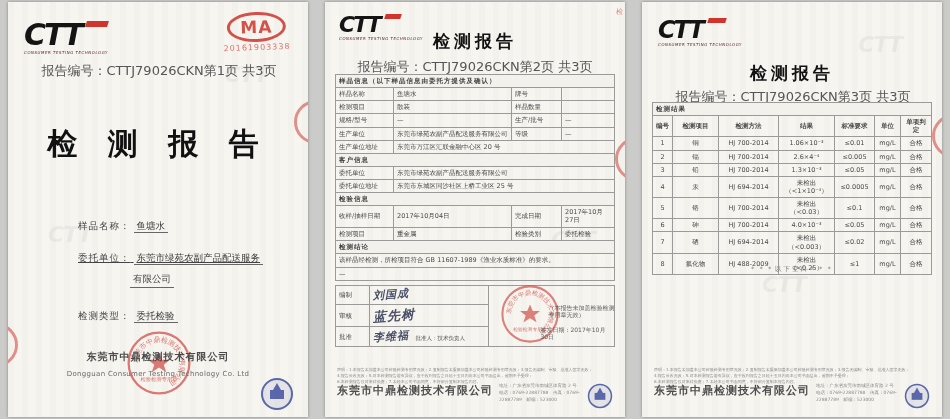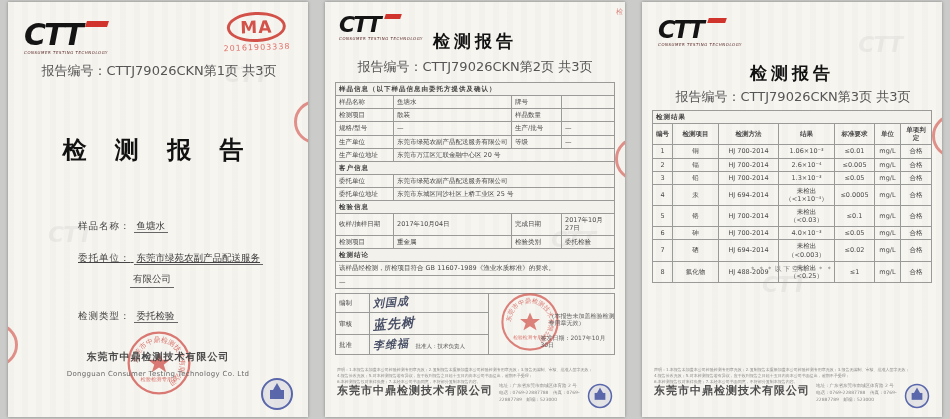--- a/index.html
+++ b/index.html
@@ -29,21 +29,21 @@
   .field .val2{display:inline-block;border-bottom:1px solid #666;padding:0 3px 1px;margin:8px 11px 0 52px;}
   
   .company-block{position:absolute;left:0;right:0;text-align:center;}
   .company-block .cn{font-size:10px;font-weight:bold;color:#4a4a4a;letter-spacing:1px;}
   .company-block .en{font-size:7px;color:#6a6a6a;margin-top:6px;letter-spacing:.3px;}
   .round-stamp{position:absolute;opacity:.8;pointer-events:none;}
   .blue-stamp{position:absolute;opacity:.85;}
   .seam{position:absolute;width:44px;height:44px;border:3px solid rgba(205,60,52,.55);border-radius:50%;}
   .seam-txt{position:absolute;color:rgba(200,55,48,.55);font-size:7px;writing-mode:vertical-rl;letter-spacing:2px;}
   
-  table{border-collapse:collapse;width:280px;font-size:6.5px;color:#4a4a4a;margin-top:8px;}
+  table{border-collapse:collapse;width:280px;font-size:6.5px;color:#4a4a4a;}
   td,th{border:1px solid #9a9a98;padding:2px 3px;vertical-align:middle;line-height:1.25;}
   .sec{font-weight:bold;background:#f3f1ec;color:#3f3f3f;letter-spacing:1px;}
   .tbl-wrap{position:absolute;left:10px;}
   .sm-title{letter-spacing:4px;}
   .sig-table td{height:17px;}
   .sig{font-style:italic;font-size:11px;color:#2c3550;transform:rotate(-4deg);display:inline-block;font-weight:bold;letter-spacing:1px;opacity:.85;}
   .note-small{font-size:5.5px;color:#555;}
   
   .fineprint{position:absolute;left:12px;right:12px;font-size:4px;line-height:1.5;color:#8a8a88;}
   .footer-row{position:absolute;left:12px;right:12px;display:flex;align-items:flex-start;gap:6px;}
@@ -71,21 +71,21 @@
     <div class="cma" style="top:10px;right:18px;">
       <span class="oval">MA</span>
       <div class="num">20161903338</div>
     </div>
 
     <div class="meta" style="top:60px;">
       <span><span>报告编号：</span><span>CTTJ79026CKN</span></span>
       <span>第1页 共3页</span>
     </div>
 
-    <div class="big-title" style="top:132px;font-size:24px;letter-spacing:10px;">检 测 报 告</div>
+    <div class="big-title" style="top:122px;font-size:30px;letter-spacing:10px;">检 测 报 告</div>
 
     <div class="field" style="top:218px;">
       <span class="lab">样品名称：</span>
       <span class="val">鱼塘水</span>
     </div>
     <div class="field" style="top:250px;text-decoration:underline;">
       <span class="lab">委托单位：</span>
       <span class="val">东莞市绿苑农副产品配送服务</span>
       <br>
       <span class="val2">有限公司</span>
@@ -303,21 +303,21 @@
           <td>HJ 700-2014</td>
           <td><span>1.06×10⁻³</span><br><span></span></td>
           <td>≤0.01</td>
           <td>mg/L</td>
           <td>合格</td>
         </tr>
         <tr class="centered">
           <td>2</td>
           <td>镉</td>
           <td>HJ 700-2014</td>
-          <td><span>2.6×10⁻⁴</span><br><span></span></td>
+          <td><span>2.6×4⁻⁴</span><br><span></span></td>
           <td>≤0.005</td>
           <td>mg/L</td>
           <td>合格</td>
         </tr>
         <tr class="centered">
           <td>3</td>
           <td>铅</td>
           <td>HJ 700-2014</td>
           <td><span>1.3×10⁻³</span><br><span></span></td>
           <td>≤0.05</td>

